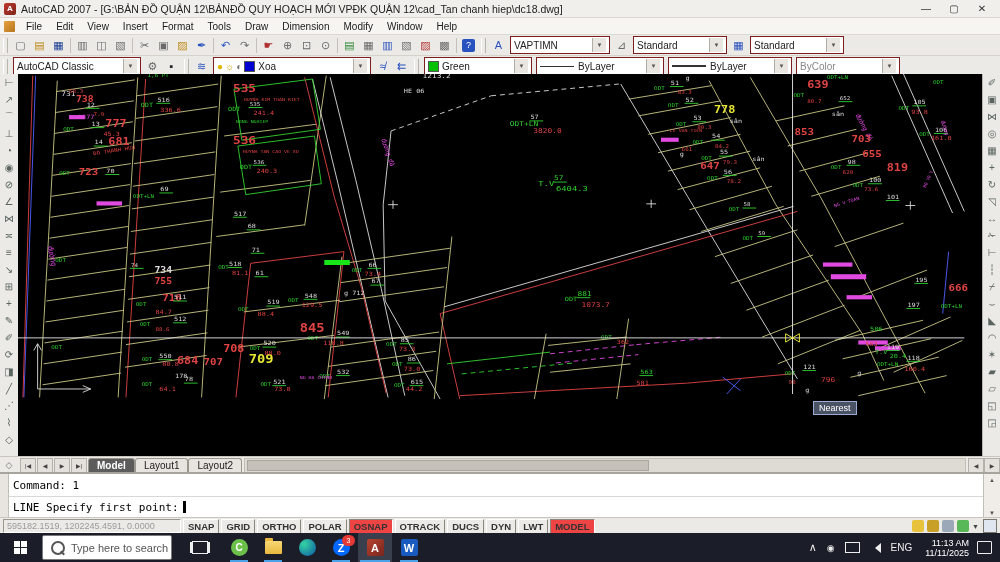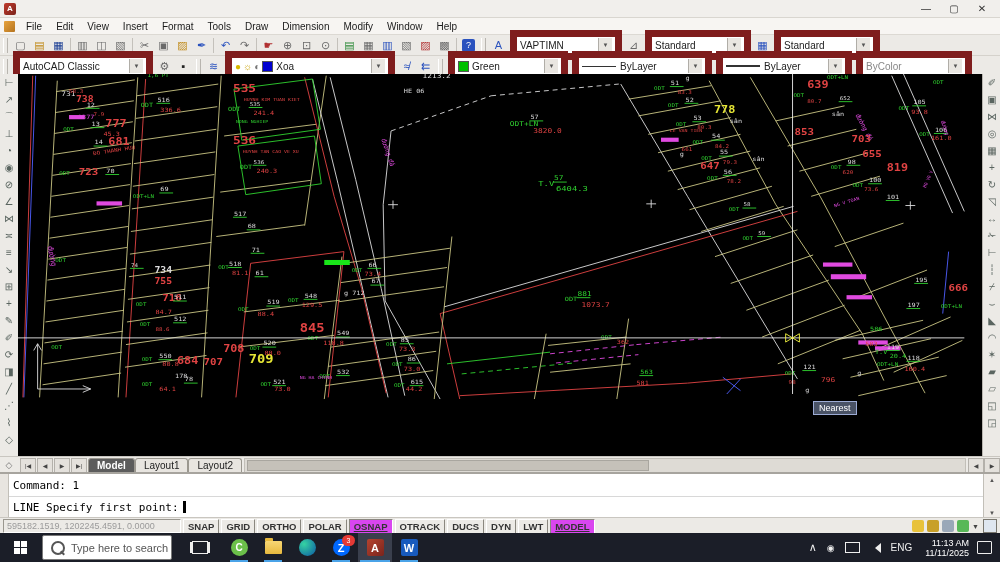--- a/index.html
+++ b/index.html
@@ -24,21 +24,21 @@
   .tbrow{height:20px;display:flex;align-items:center;background:#eceae6;
          border-bottom:1px solid #d5d2cc;}
   .grip{width:3px;height:15px;border-left:1px solid #fff;border-right:1px solid #b8b5af;margin:0 3px;}
   .sep{width:1px;height:15px;background:#c4c1bb;margin:0 2px;}
   .tbi{width:19px;height:17px;display:flex;align-items:center;justify-content:center;
        font-size:11px;color:#5a6560;}
   .c-blue{color:#2a52be}.c-gold{color:#c08a18}.c-gray{color:#6a6a6a}
   .c-red{color:#b03030}.c-green{color:#2e8b3a}.c-nav{color:#1c3f94}
   .help-ico{background:#2a52be;color:#fff;border-radius:2px;width:13px;height:13px;
             font-size:9px;display:flex;align-items:center;justify-content:center;}
-  .combo{height:16px;background:#fff;border:7px solid #7f1d1d;display:flex;align-items:center;
+  .combo{height:16px;background:#fff;border:1px solid #7f1d1d;display:flex;align-items:center;
          font-size:10px;color:#222;padding:0 3px;margin:8px 2px;}
   .combo .arrow{margin-left:auto;width:13px;height:14px;background:#e9e6e1;border-left:1px solid #b0ada7;
                 display:flex;align-items:center;justify-content:center;font-size:6px;color:#555;}
   .swatch{width:9px;height:9px;margin-right:3px;border:1px solid #555;}
   .ltline{width:34px;height:1px;background:#333;margin-right:4px;}
   
   .side-tb{position:absolute;width:18px;top:74px;height:382px;background:#eceae6;
            display:flex;flex-direction:column;align-items:center;font-size:10px;color:#5a6560;
            overflow:hidden;}
   .side-tb span{height:17px;display:flex;align-items:center;justify-content:center;}
@@ -72,21 +72,21 @@
   .cmd-scroll{width:16px;background:#f0ede9;border-left:1px solid #c2bfb8;display:flex;
               flex-direction:column;justify-content:space-between;align-items:center;font-size:6px;color:#555;}
   .cmd-scroll span{height:12px;display:flex;align-items:center;}
   
   .statusbar{position:absolute;top:517px;left:0;width:1000px;height:16px;background:#eceae6;
              display:flex;align-items:center;border-top:1px solid #c9c6c0;}
   .coords{width:170px;height:12px;margin-left:3px;border:1px solid;border-color:#9a978f #fff #fff #9a978f;
           font-size:9px;color:#9a9a9a;display:flex;align-items:center;padding:0 3px;background:#eceae6;}
   .toggle{height:13px;margin-left:2px;padding:0 4px;font-size:9.5px;font-weight:bold;color:#333;
           border:1px solid;border-color:#fff #8a877f #8a877f #fff;display:flex;align-items:center;background:#eceae6;}
-  .toggle.pressed{border-color:#8a877f #fff #fff #8a877f;background:#d946ef;text-decoration:underline;}
+  .toggle.pressed{border-color:#8a877f #fff #fff #8a877f;background:#ef4444;}
   .st-right{margin-left:auto;display:flex;align-items:center;margin-right:3px;}
   .st-ico{width:12px;height:12px;margin-left:3px;border-radius:2px;}
   .st-drop{font-size:7px;color:#444;margin-left:3px;}
   .clean-screen{width:12px;height:12px;border:1px solid #7a776f;background:#dfe6ef;margin-left:4px;}
   
   .taskbar{position:absolute;top:533px;left:0;width:1000px;height:29px;background:#1b1e28;
            display:flex;align-items:center;color:#fff;}
   .start{width:40px;height:29px;display:flex;align-items:center;justify-content:center;}
   .start-grid{display:grid;grid-template-columns:6px 6px;grid-gap:1px;}
   .start-grid i{width:6px;height:6px;background:#fff;}
@@ -114,20 +114,21 @@
   .t-mon{width:13px;height:9px;border:1px solid #eee;}
   .t-spk{width:0;height:0;border:5px solid transparent;border-right:6px solid #eee;position:relative;}
   .clock{text-align:right;font-size:9px;line-height:10px;margin:4px 8px;}
   .notif{width:13px;height:11px;border:1px solid #eee;border-radius:1px;margin-right:8px;}
 </style>
 </head>
 <body>
 
 <div class="titlebar">
   <div class="acad-logo">A</div>
+  <div class="title-text">AutoCAD 2007 - [G:\BẢN ĐỒ QUẬN 12\BẢNĐỒ QUY HOẠCH MỚI VPĐK QUẬN 12\cad_Tan chanh hiep\dc18.dwg]</div>
   <div class="win-controls">
     <span>—</span>
     <span>▢</span>
     <span>✕</span>
   </div>
 </div>
 
 <div class="menubar">
   <div class="menu-doc-icon"></div>
   <span id="menu-items"><span class="menu-item">File</span><span class="menu-item">Edit</span><span class="menu-item">View</span><span class="menu-item">Insert</span><span class="menu-item">Format</span><span class="menu-item">Tools</span><span class="menu-item">Draw</span><span class="menu-item">Dimension</span><span class="menu-item">Modify</span><span class="menu-item">Window</span><span class="menu-item">Help</span></span>

